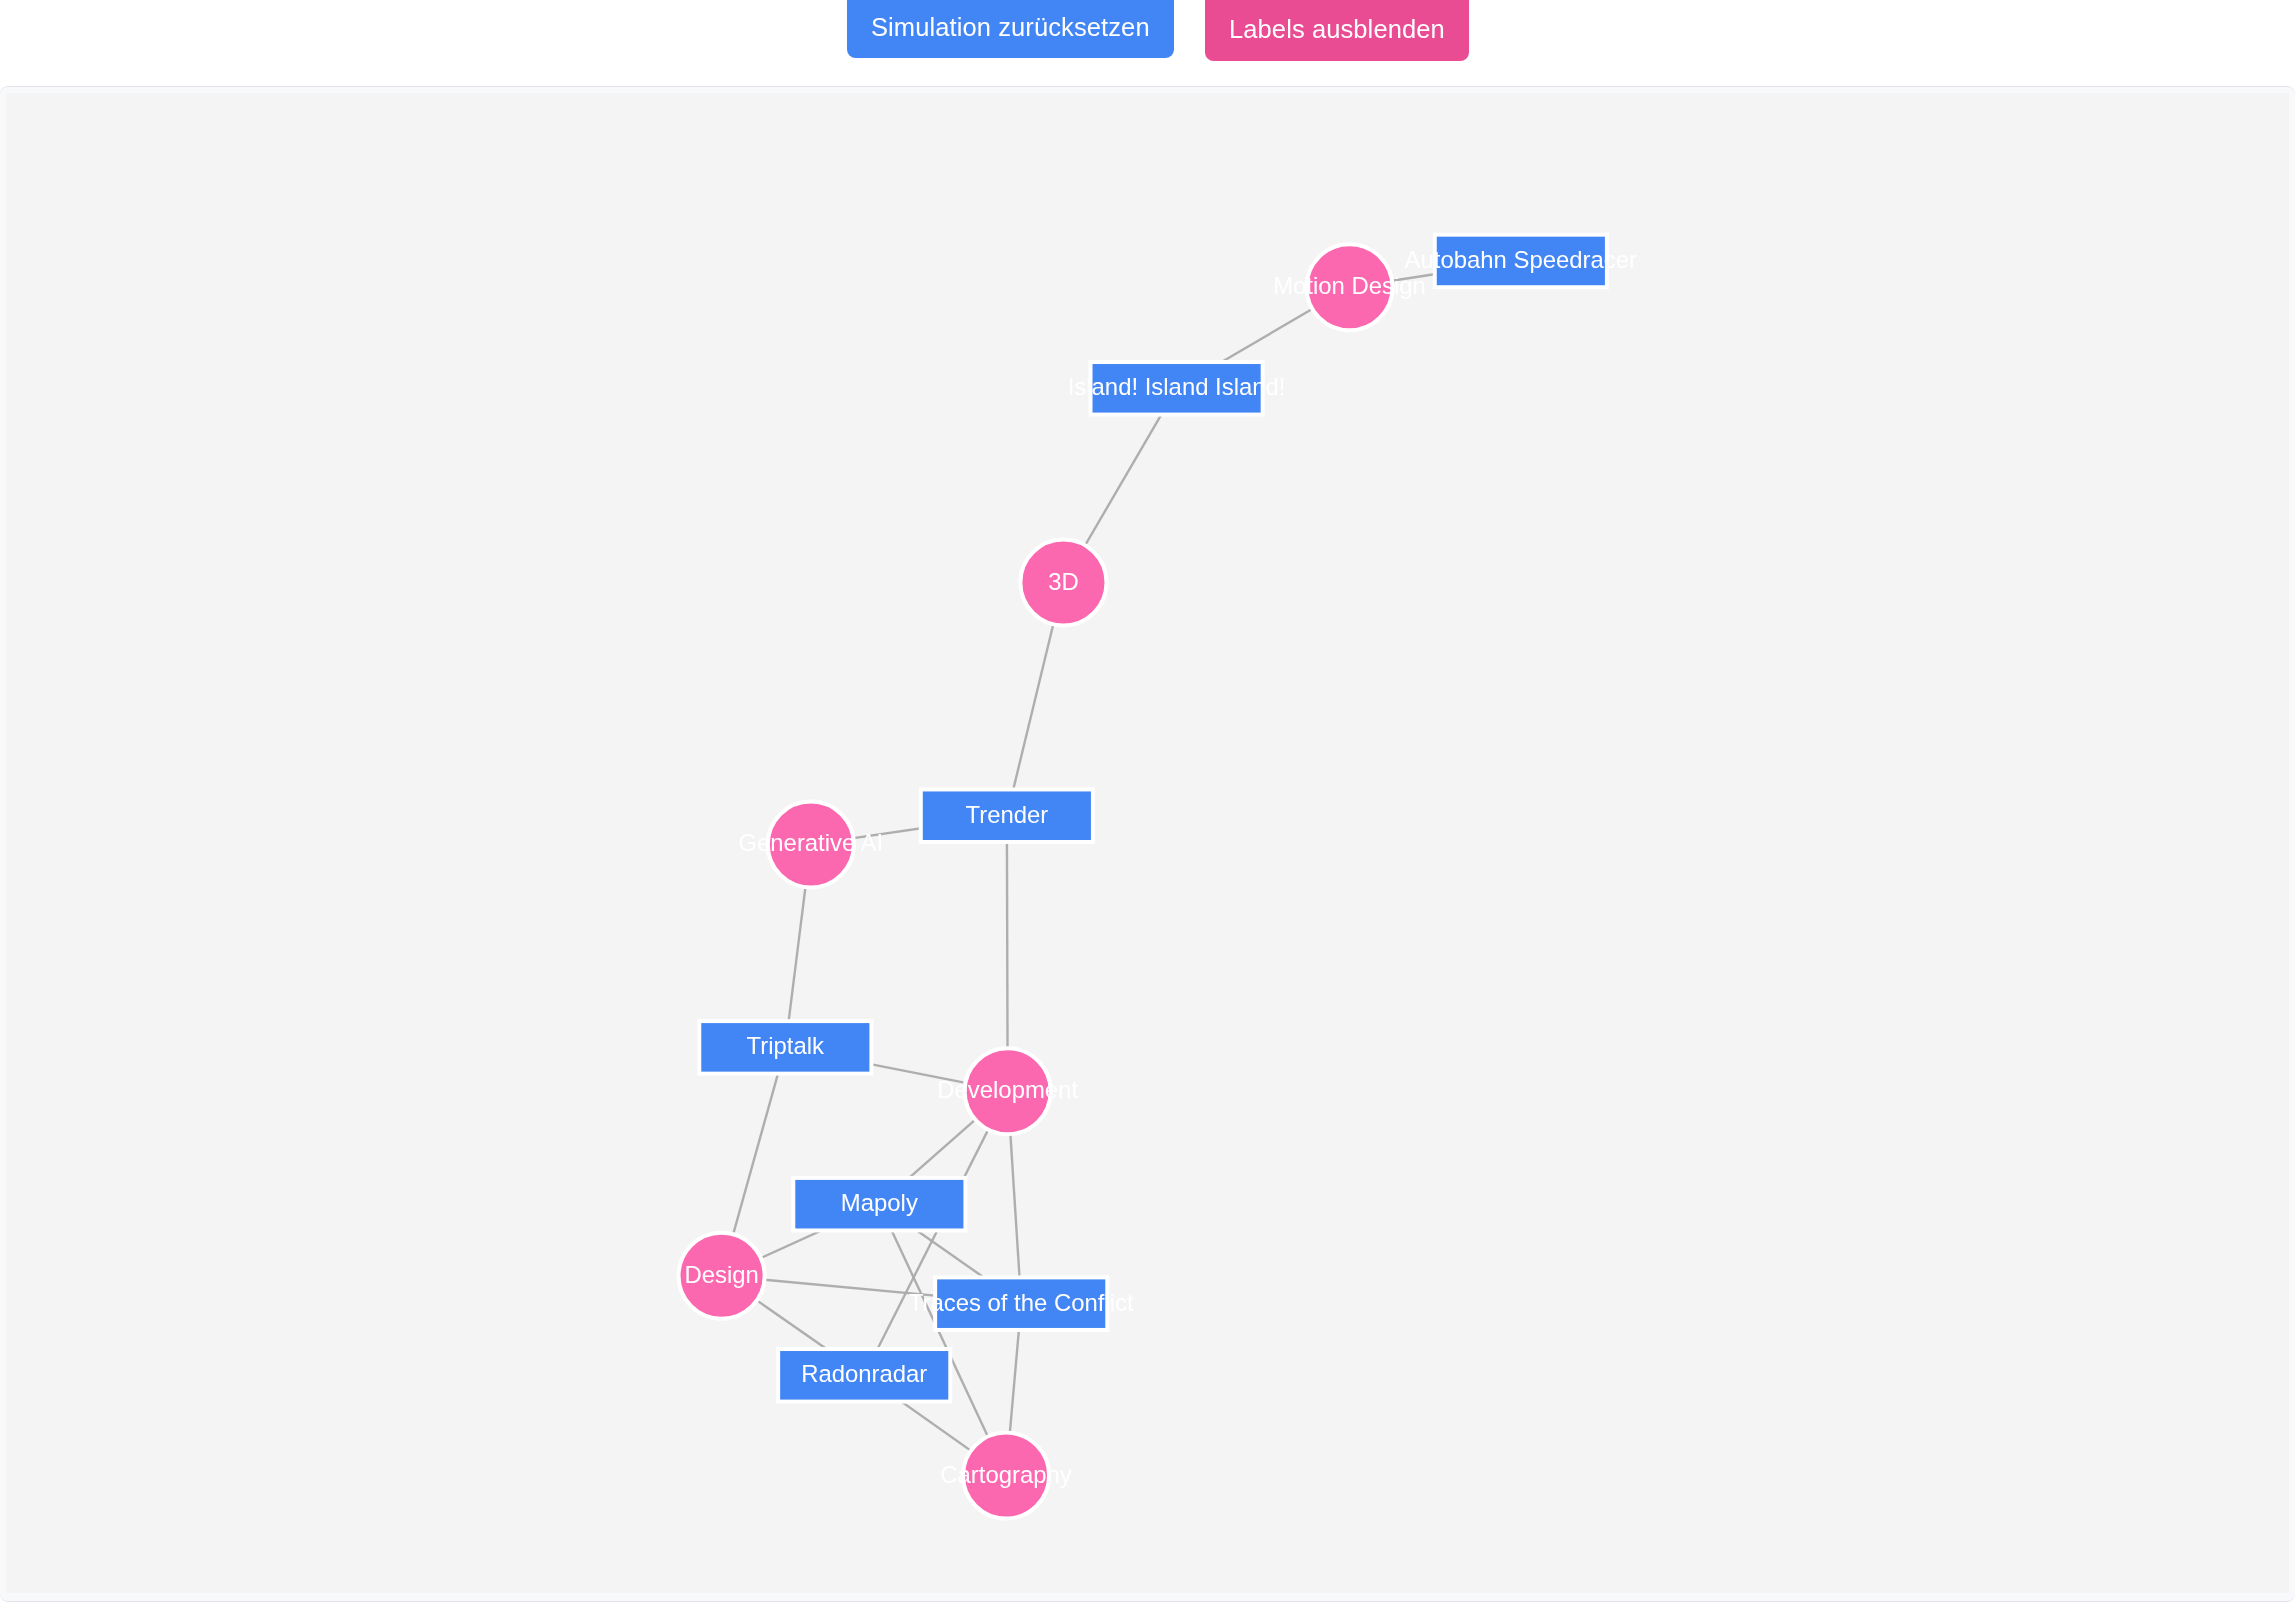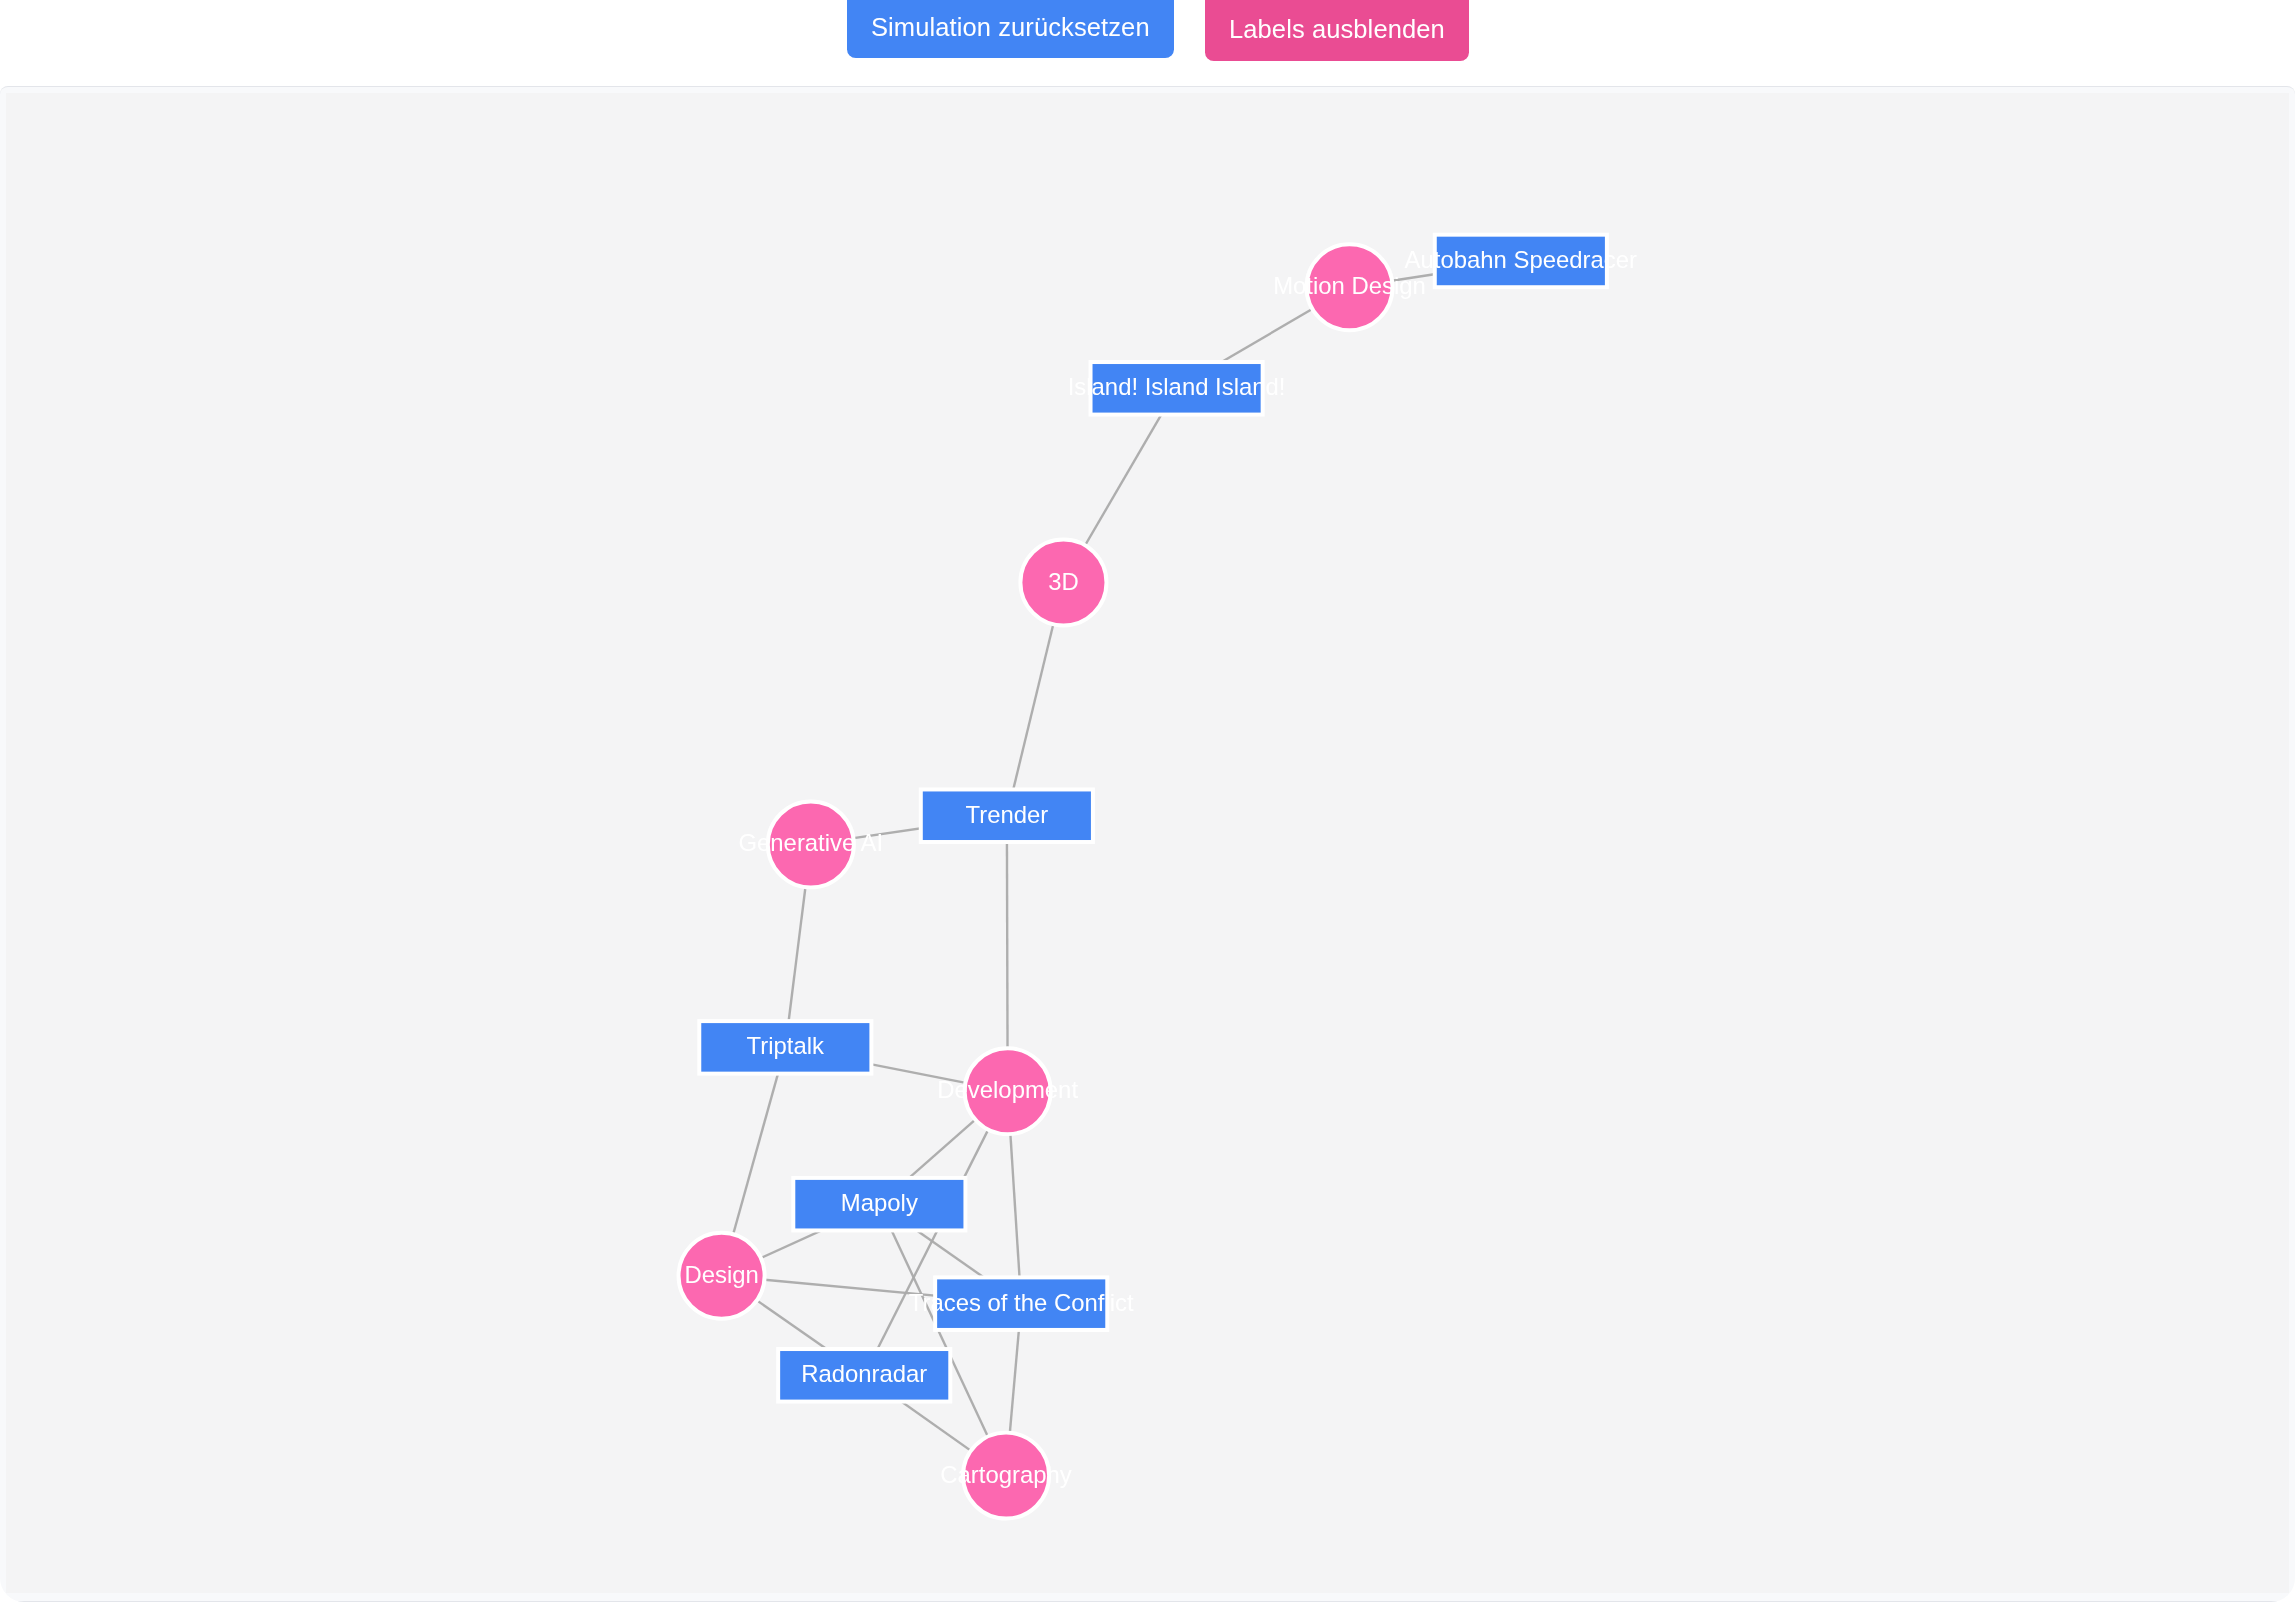--- a/index.html
+++ b/index.html
@@ -8,21 +8,20 @@
     padding: 0;
     background: #ffffff;
     font-family: "Liberation Sans", sans-serif;
   }
   #page {
     position: relative;
     width: 2295px;
     height: 1602px;
     overflow: hidden;
     background: #ffffff;
-    border-radius: 24px;
   }
 
   
   #toolbar {
     position: absolute;
     left: 0;
     top: 0;
     width: 2295px;
     height: 86px;
     background: #ffffff;

